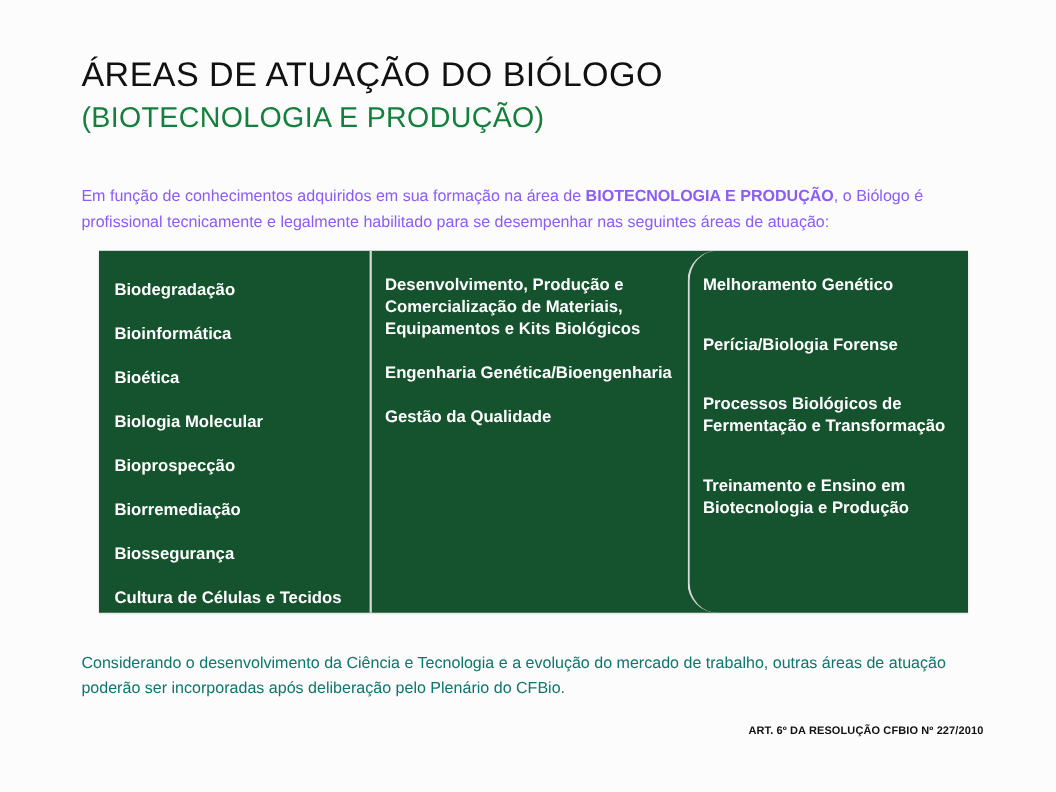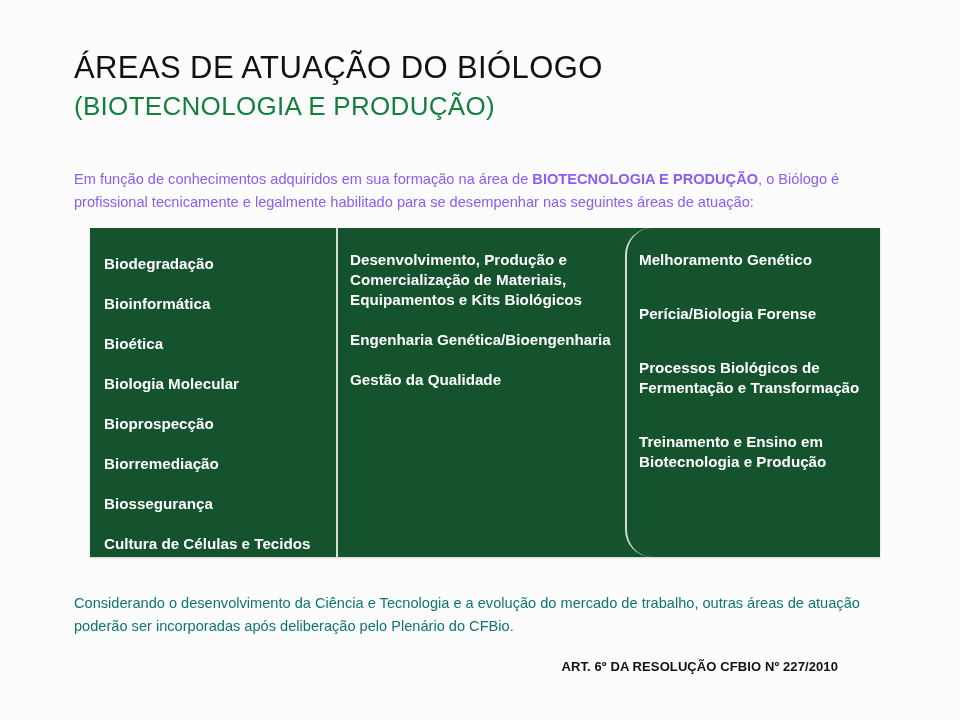--- a/index.html
+++ b/index.html
@@ -14,20 +14,21 @@
     font-family: "Liberation Sans", sans-serif;
     color: #1a1a1a;
     overflow: hidden;
     position: relative;
   }
   .slide {
     position: absolute;
     inset: 0;
     width: 908px;
     height: 720px;
+    padding-left: 44px;
   }
 
   
   .title-block {
     position: absolute;
     left: 74px;
     top: 48px;
     width: 820px;
   }
   .title-line-1 {
@@ -135,24 +136,24 @@
     width: 820px;
     font-size: 14.6px;
     line-height: 1.62;
     color: #0f766e;
   }
 
   
   .footer-note {
     position: absolute;
     left: 0;
-    right: 70px;
+    right: 58px;
     top: 659px;
     text-align: right;
-    font-size: 13px;
+    font-size: 10px;
     font-weight: 700;
     letter-spacing: 0.1px;
     color: #111111;
   }
 </style>
 </head>
 <body>
 
 <div class="slide">
 

